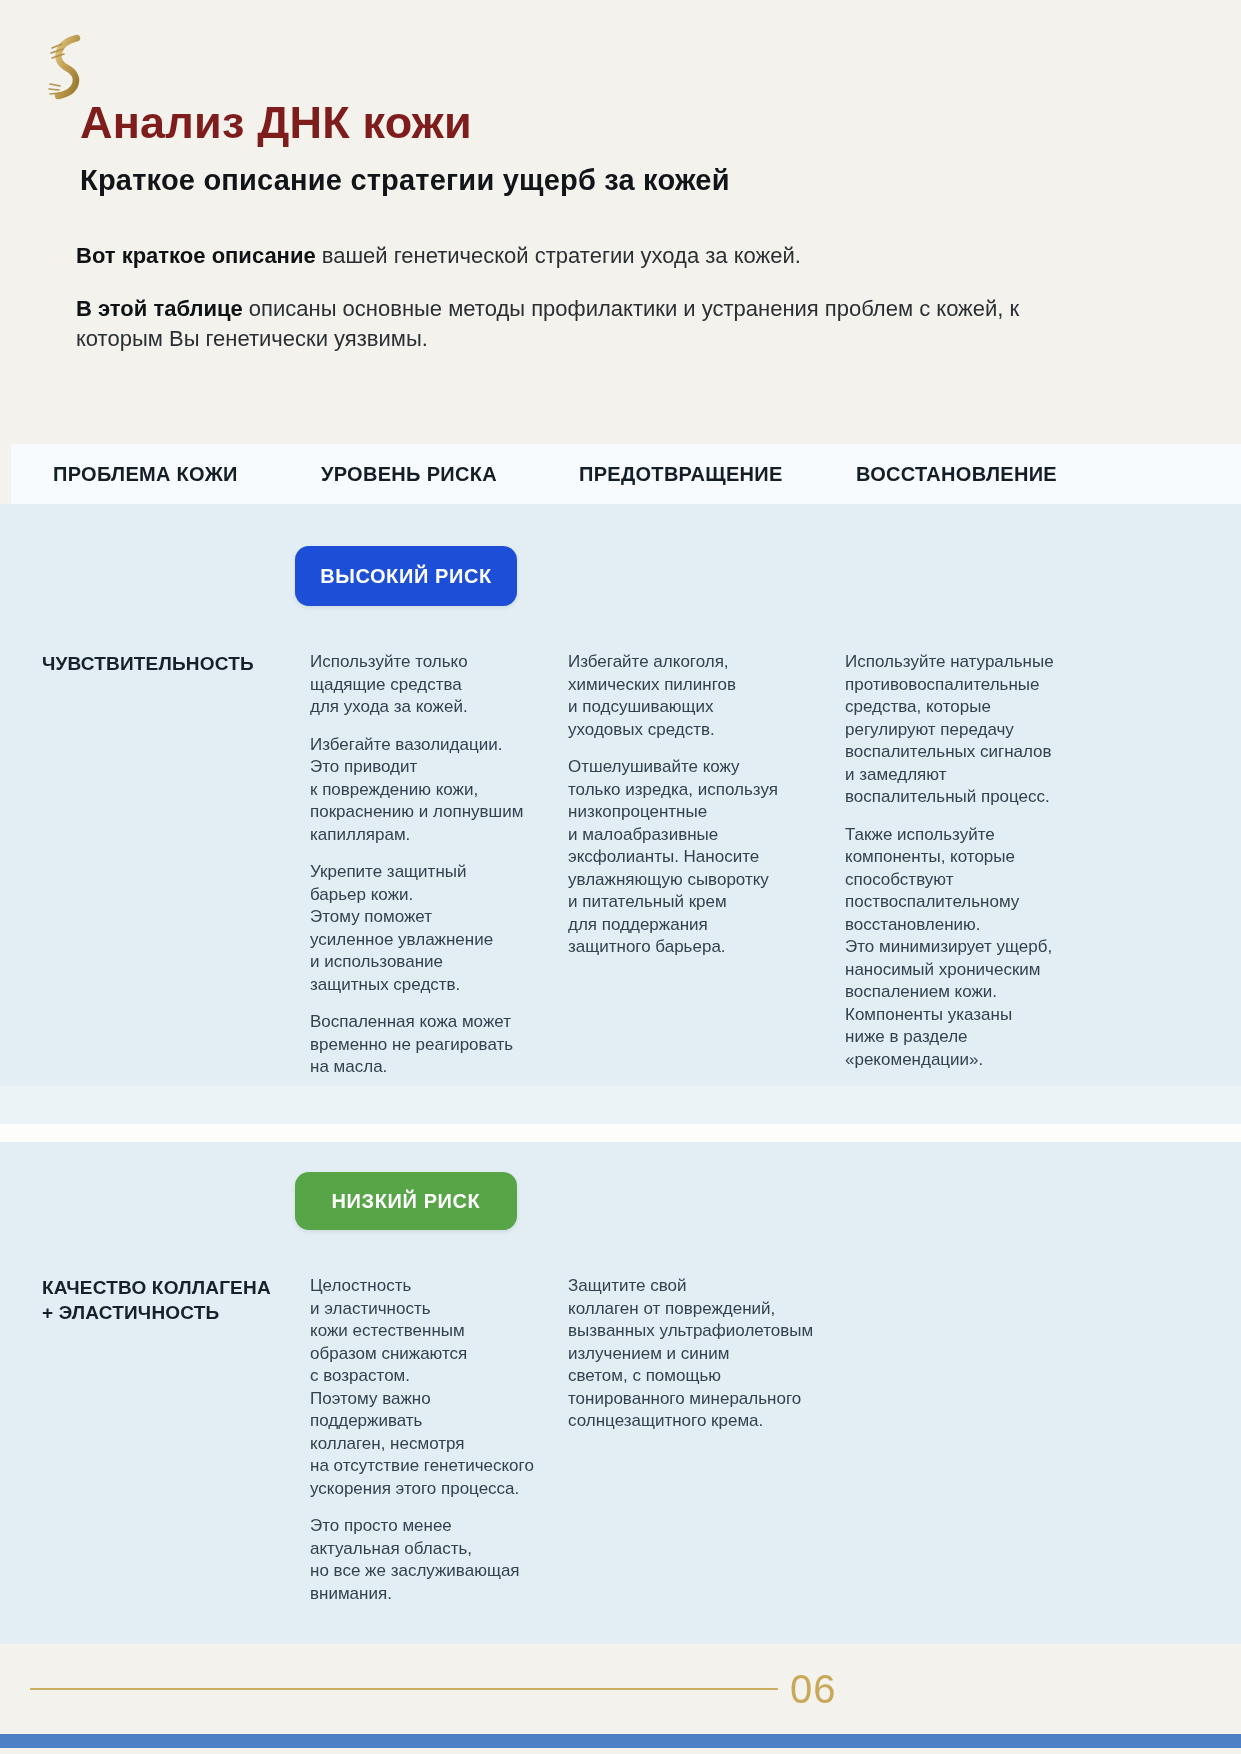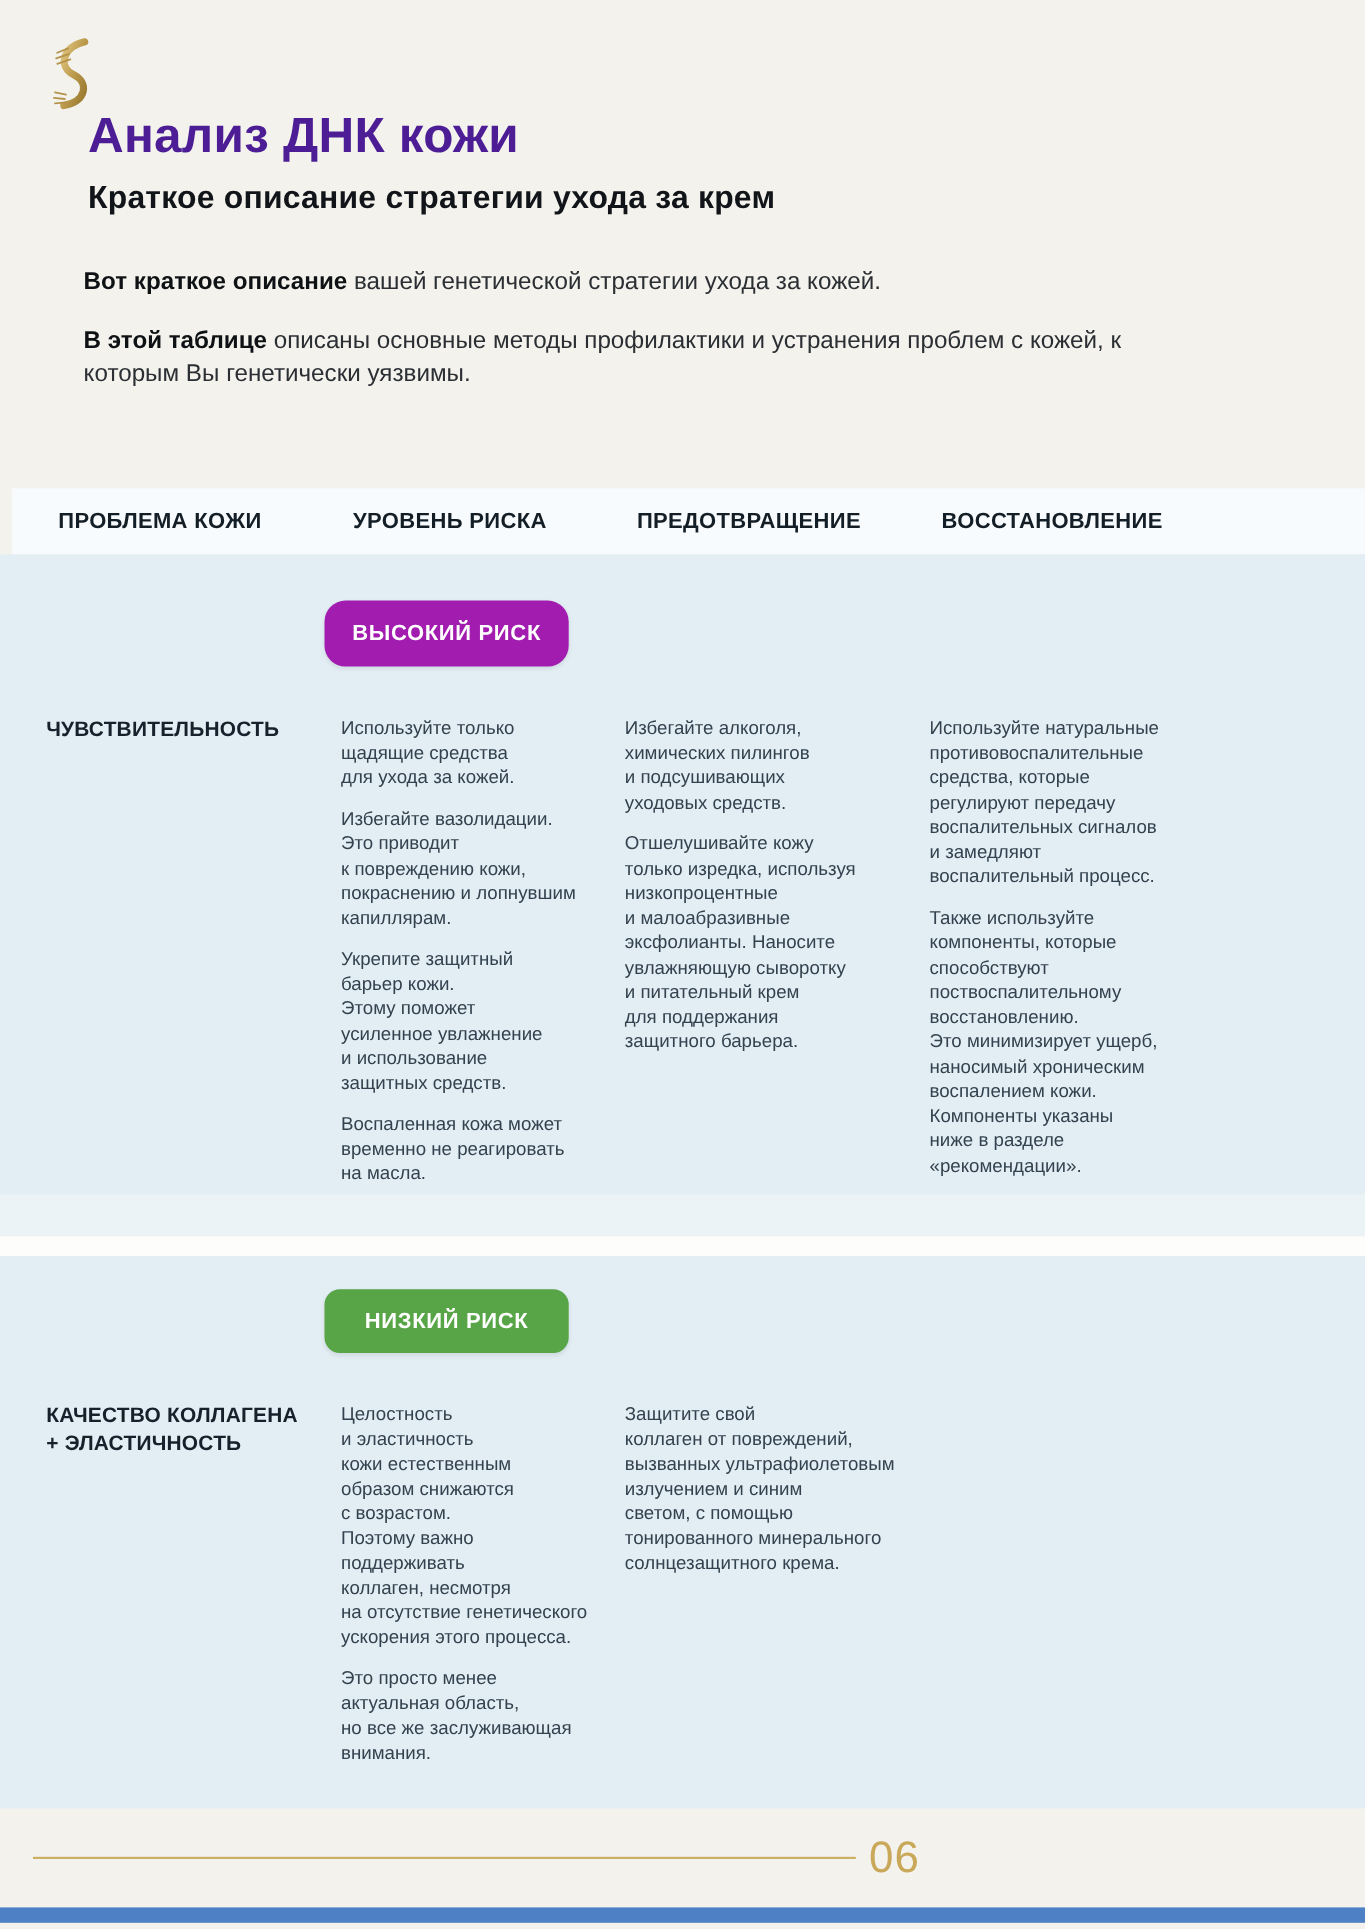--- a/index.html
+++ b/index.html
@@ -15,21 +15,21 @@
     color:#2f3e4a;
   }
 
   
   .logo { position:absolute; top:34px; left:46px; width:40px; height:66px; }
 
   
   .title {
     margin:98px 0 0 80px;
     font-size:45px; font-weight:800; line-height:1.1;
-    color:#4c1d95; letter-spacing:0.2px;
+    color:#7f1d1d; letter-spacing:0.2px;
   }
   .subtitle {
     margin:16px 0 0 80px;
     font-size:29px; font-weight:700; line-height:1.15;
     color:#111418; letter-spacing:0.2px;
   }
   .intro {
     margin:44px 0 0 76px;
     width:1010px;
     font-size:22px; line-height:1.34; color:#2b2f33;
@@ -121,34 +121,34 @@
         <line x1="5" y1="19" x2="17" y2="15"></line>
         <line x1="6" y1="24" x2="18" y2="20"></line>
         <line x1="4" y1="50" x2="14" y2="52"></line>
         <line x1="3" y1="55" x2="13" y2="56"></line>
         <line x1="4" y1="60" x2="14" y2="59"></line>
       </g>
     </svg>
   </div>
 
   <h1 class="title">Анализ ДНК кожи</h1>
-  <h2 class="subtitle">Краткое описание стратегии ухода за крем</h2>
+  <h2 class="subtitle">Краткое описание стратегии ущерб за кожей</h2>
 
   <p class="intro"><b>Вот краткое описание</b><span> вашей генетической стратегии ухода за кожей.</span></p>
   <p class="intro"><b>В этой таблице</b><span> описаны основные методы профилактики и устранения проблем с кожей, к которым Вы генетически уязвимы.</span></p>
 
   <div class="grid-row thead">
     <span class="th">ПРОБЛЕМА КОЖИ</span>
     <span class="th">УРОВЕНЬ РИСКА</span>
     <span class="th">ПРЕДОТВРАЩЕНИЕ</span>
     <span class="th">ВОССТАНОВЛЕНИЕ</span>
   </div>
 
   <section class="risk-section section-1">
-    <div class="badge" style="background-color: #a21caf; border-radius: 19px;">
+    <div class="badge" style="background-color: #1d4ed8;">
       <span>ВЫСОКИЙ РИСК</span>
     </div>
     <div class="grid-row content-row">
       <div class="cell-problem">ЧУВСТВИТЕЛЬНОСТЬ</div>
       <div class="cell">
           <p>Используйте только
 щадящие средства
 для ухода за кожей.</p>
           <p>Избегайте вазолидации.
 Это приводит

